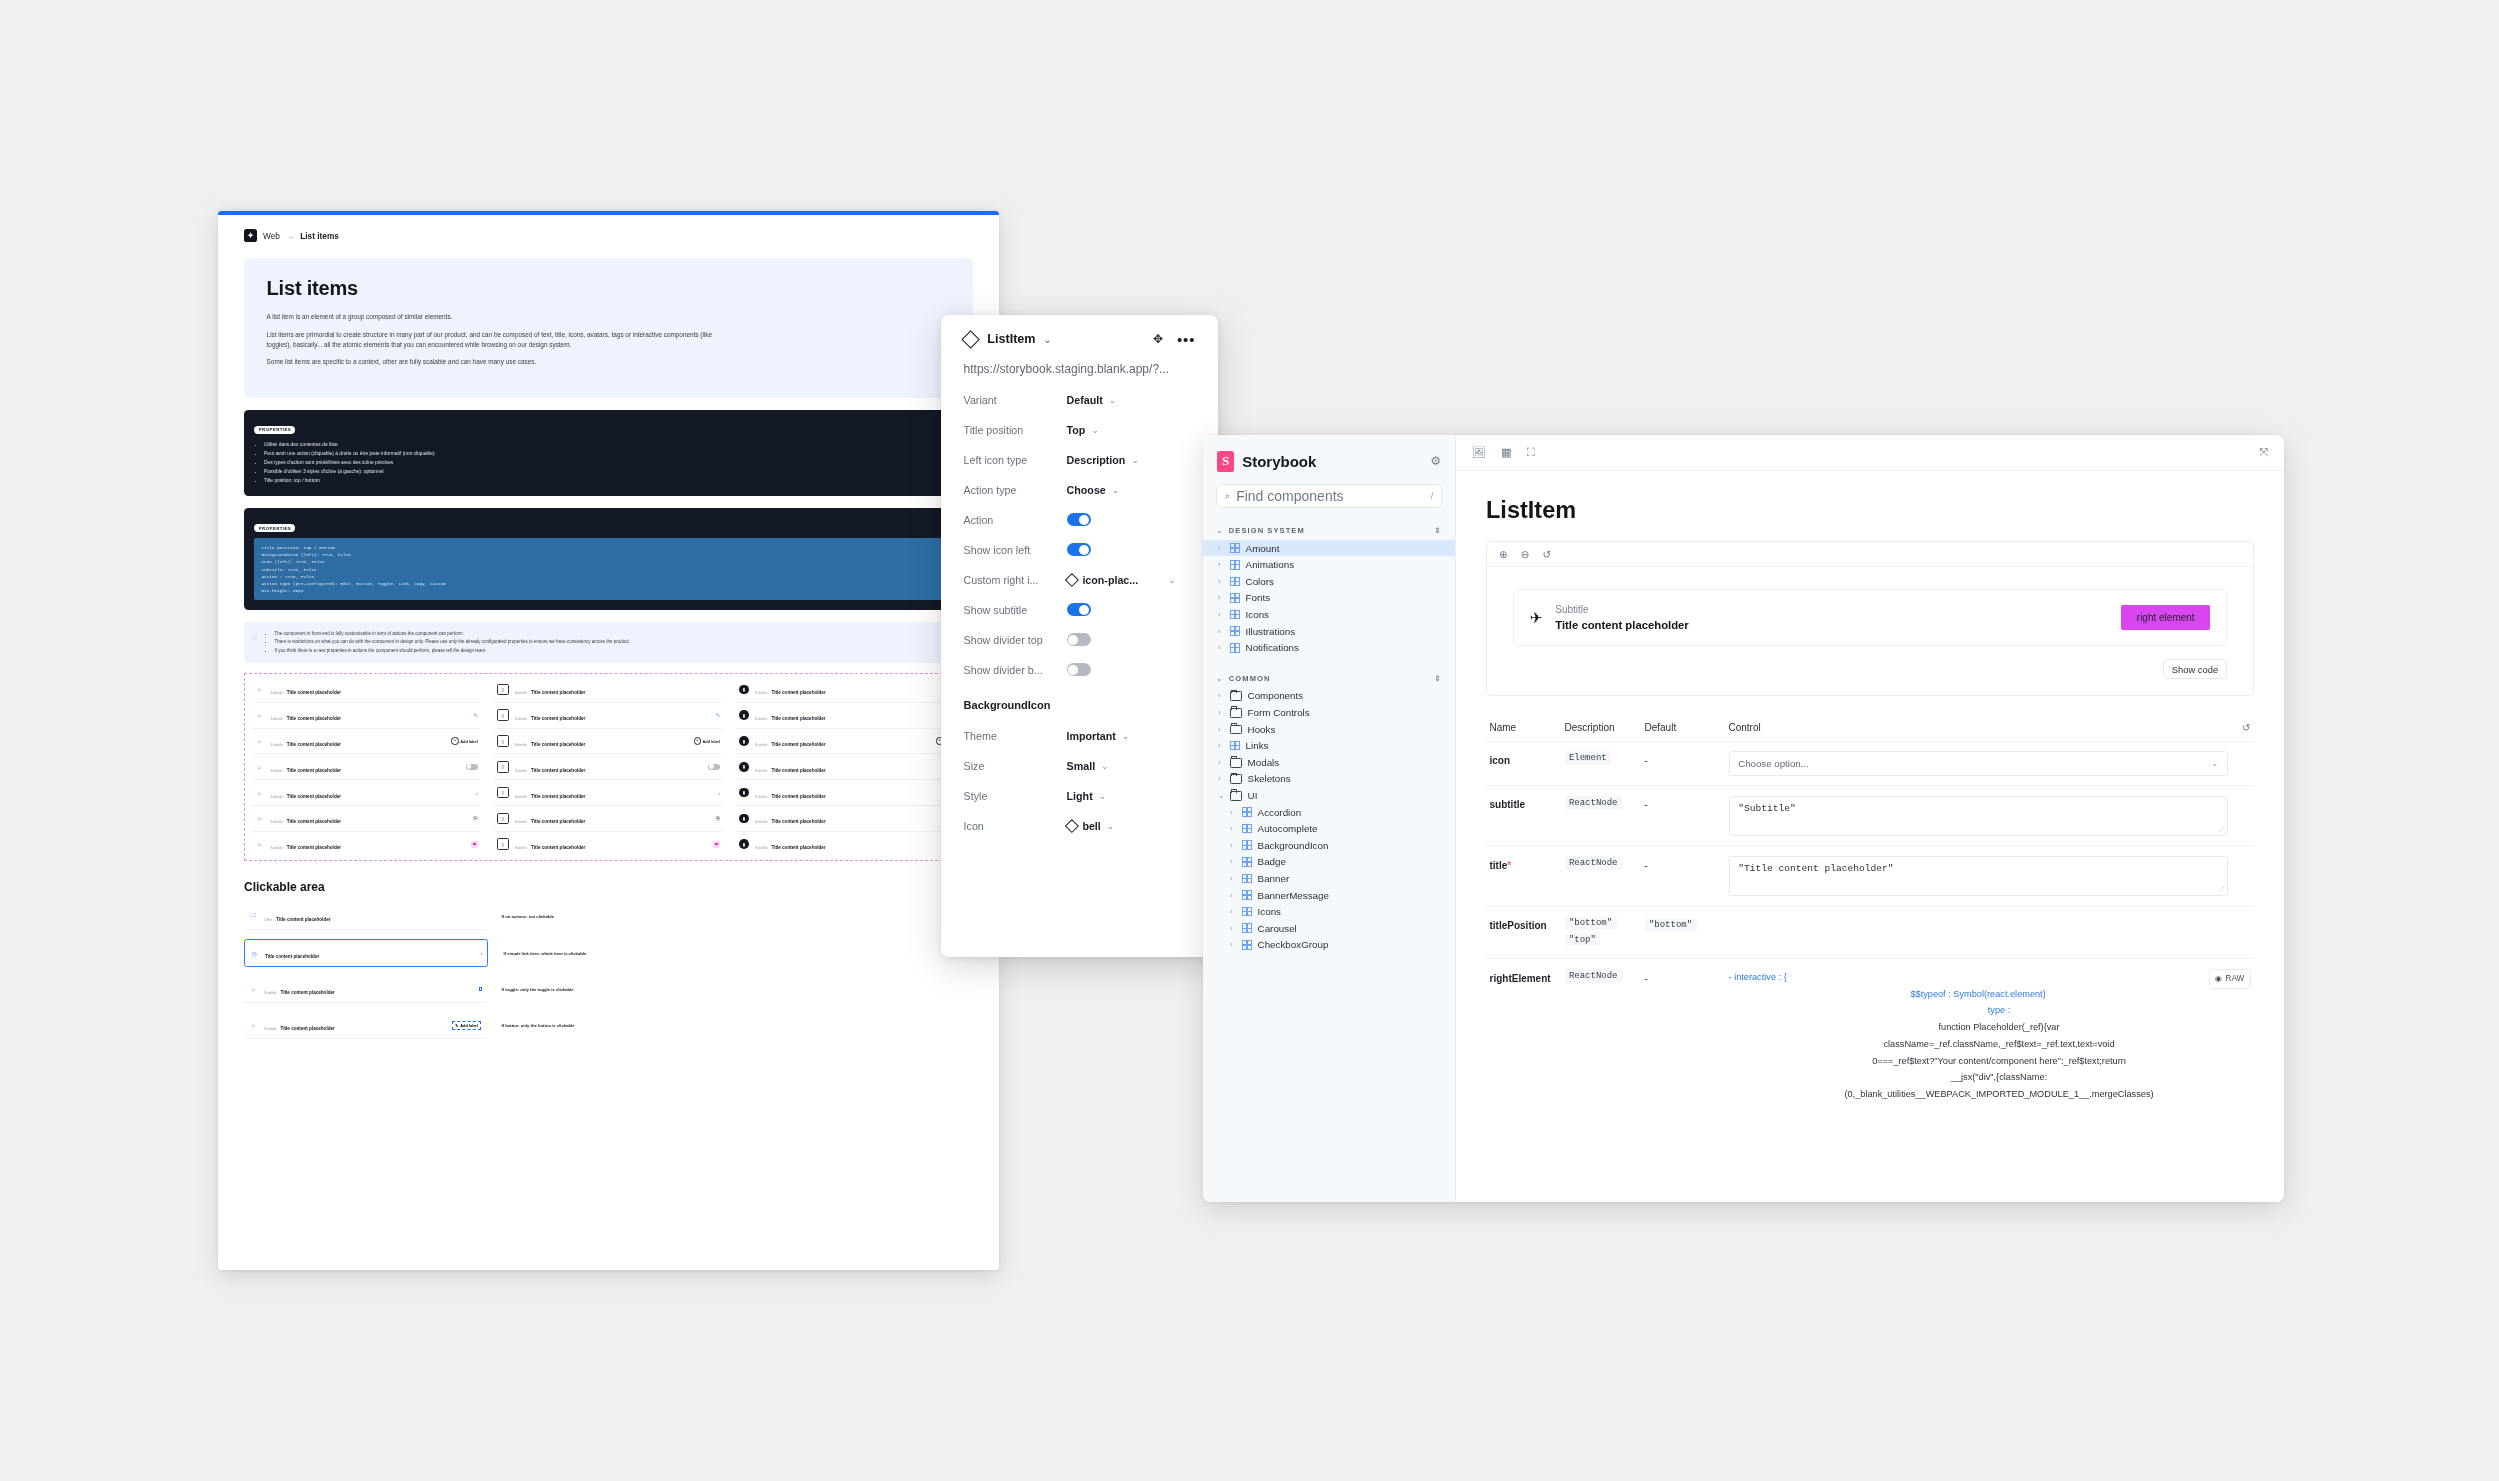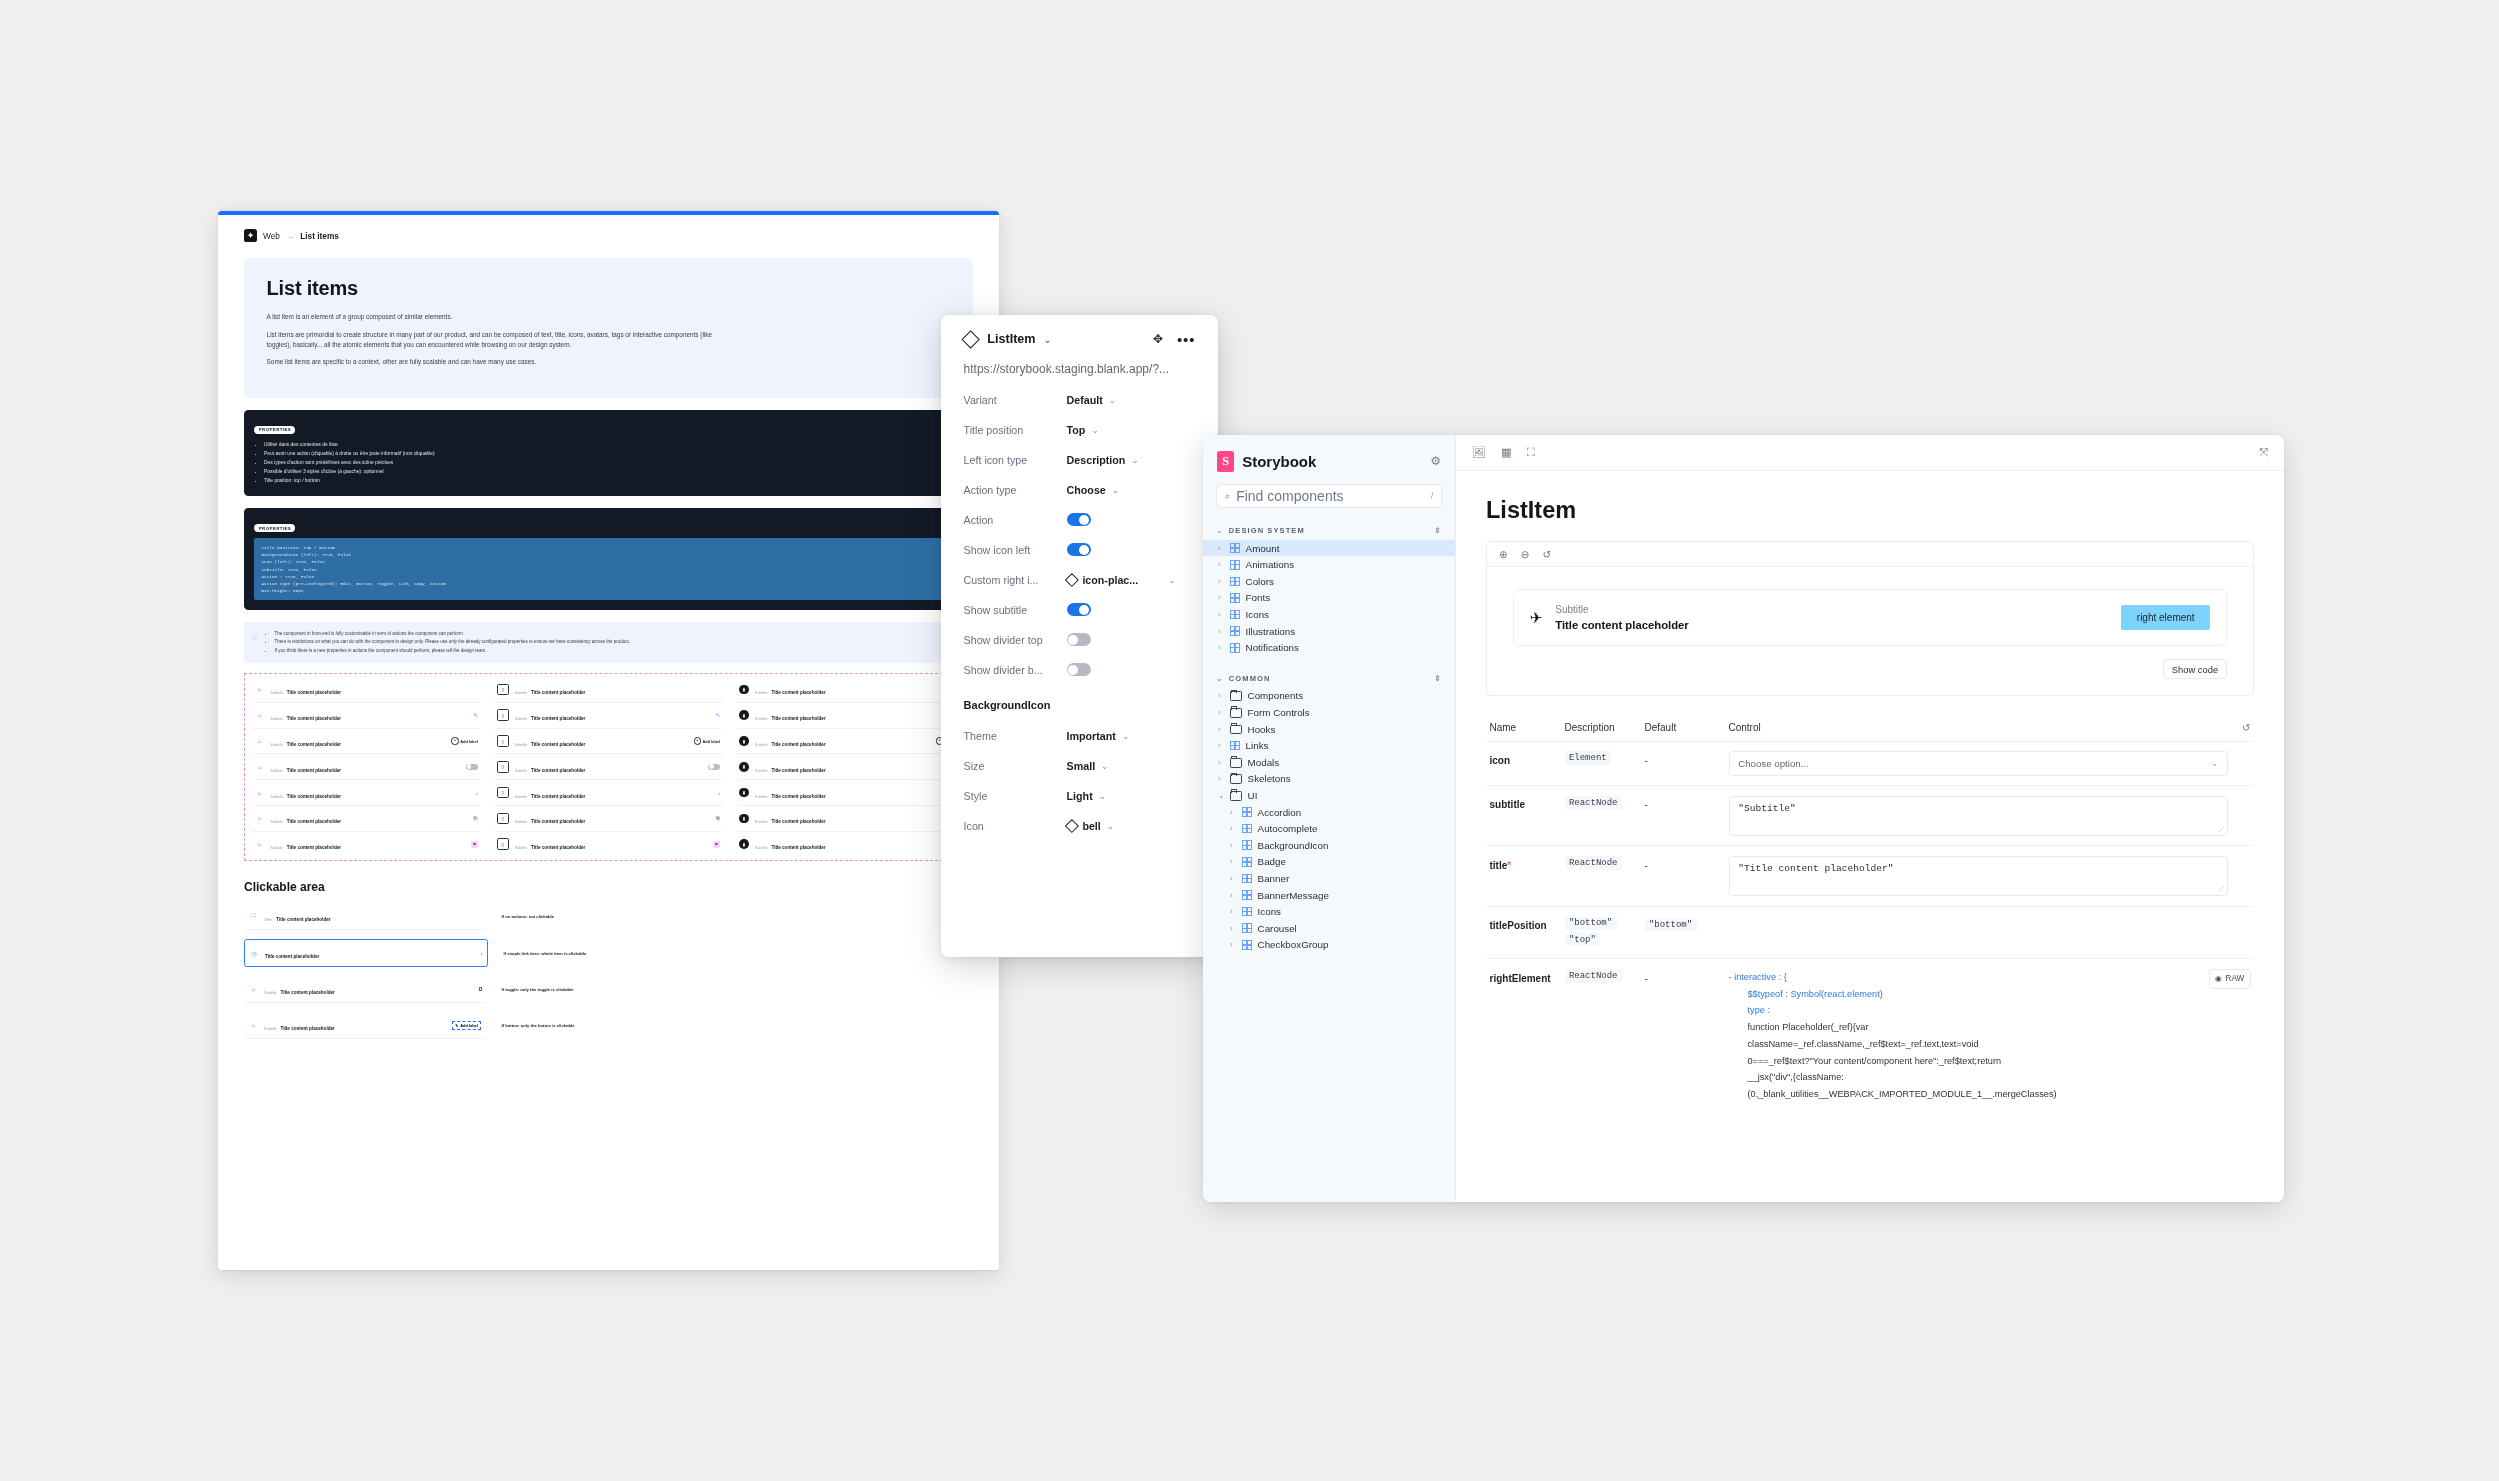--- a/index.html
+++ b/index.html
@@ -200,21 +200,21 @@
   .preview-body { padding: 22.6px 26px 15.7px 26px; }
   .li-demo {
     border:0.9px solid #eceff3; border-radius:6px; padding: 11.3px 15.7px;
     display:flex; align-items:center; gap: 13px;
   }
   .li-demo .plane { font-size: 15px; color:#13161a; }
   .li-demo .txt { flex:1 1 auto; }
   .li-demo .sub { font-size: 10px; color:#7b838e; line-height:1.5;}
   .li-demo .ttl { font-size: 11.3px; color:#111418; font-weight:bold; line-height:1.5;}
   .li-demo .right-el {
-    background:#7dd3fc; color:#22262c; font-size: 10px;
+    background:#d946ef; color:#22262c; font-size: 10px;
     padding: 7px 15.7px; border-radius: 1.7px;
   }
   .showcode {
     display:inline-block; border:0.9px solid #e7ebf0; border-radius:3.5px;
     font-size: 9.4px; color:#2a313a; padding: 3.5px 7.8px; float:right; margin-top:13px;
   }
 
   .ctrl-table { margin-top: 26px; font-size: 9.6px; }
   .ct-head { display:flex; padding: 0 3.5px 7.8px 3.5px; color:#2a313a; font-weight:normal;}
   .ct-head > div { font-size: 10px; }
@@ -243,21 +243,21 @@
     padding: 6px 8.7px; font-family:"Liberation Mono", monospace;
     font-size: 9.6px; color:#2a313a; position:relative;
   }
   .txt-ctl::after{ content:"⟋"; position:absolute; right:2.6px; bottom:0px; color:#b9c1cb; font-size:7.8px;}
   .radio-row { display:flex; align-items:center; gap:7px; padding: 1.7px 0 7px 0;}
   .radio { width:9.6px;height:9.6px;border-radius:50%;border:1.2px solid #b9c1cb; flex:0 0 9.6px;}
   .radio.on { border:2.8px solid #1a6dff; background:#fff;}
   .radio-lbl { font-size: 9.7px; color:#2a313a;}
   .code-obj { font-family:"Liberation Sans", sans-serif; font-size: 9.2px; line-height: 1.82; color:#2d343d;}
   .code-obj .k { color:#2e7bdc; }
-  .code-obj .ind { padding-left: 19px; display:block;}
+  .code-obj .ind { padding-left: 19px; display:block;text-align:center;}
   .raw-btn {
     float:right; border:0.9px solid #e5eaef; border-radius:3.5px; padding:1.7px 5.2px;
     font-size:8.2px; color:#4a525c; display:flex; align-items:center; gap:3.5px;
   }
 </style>
 </head>
 <body>
 
 <div class="stage">
 

